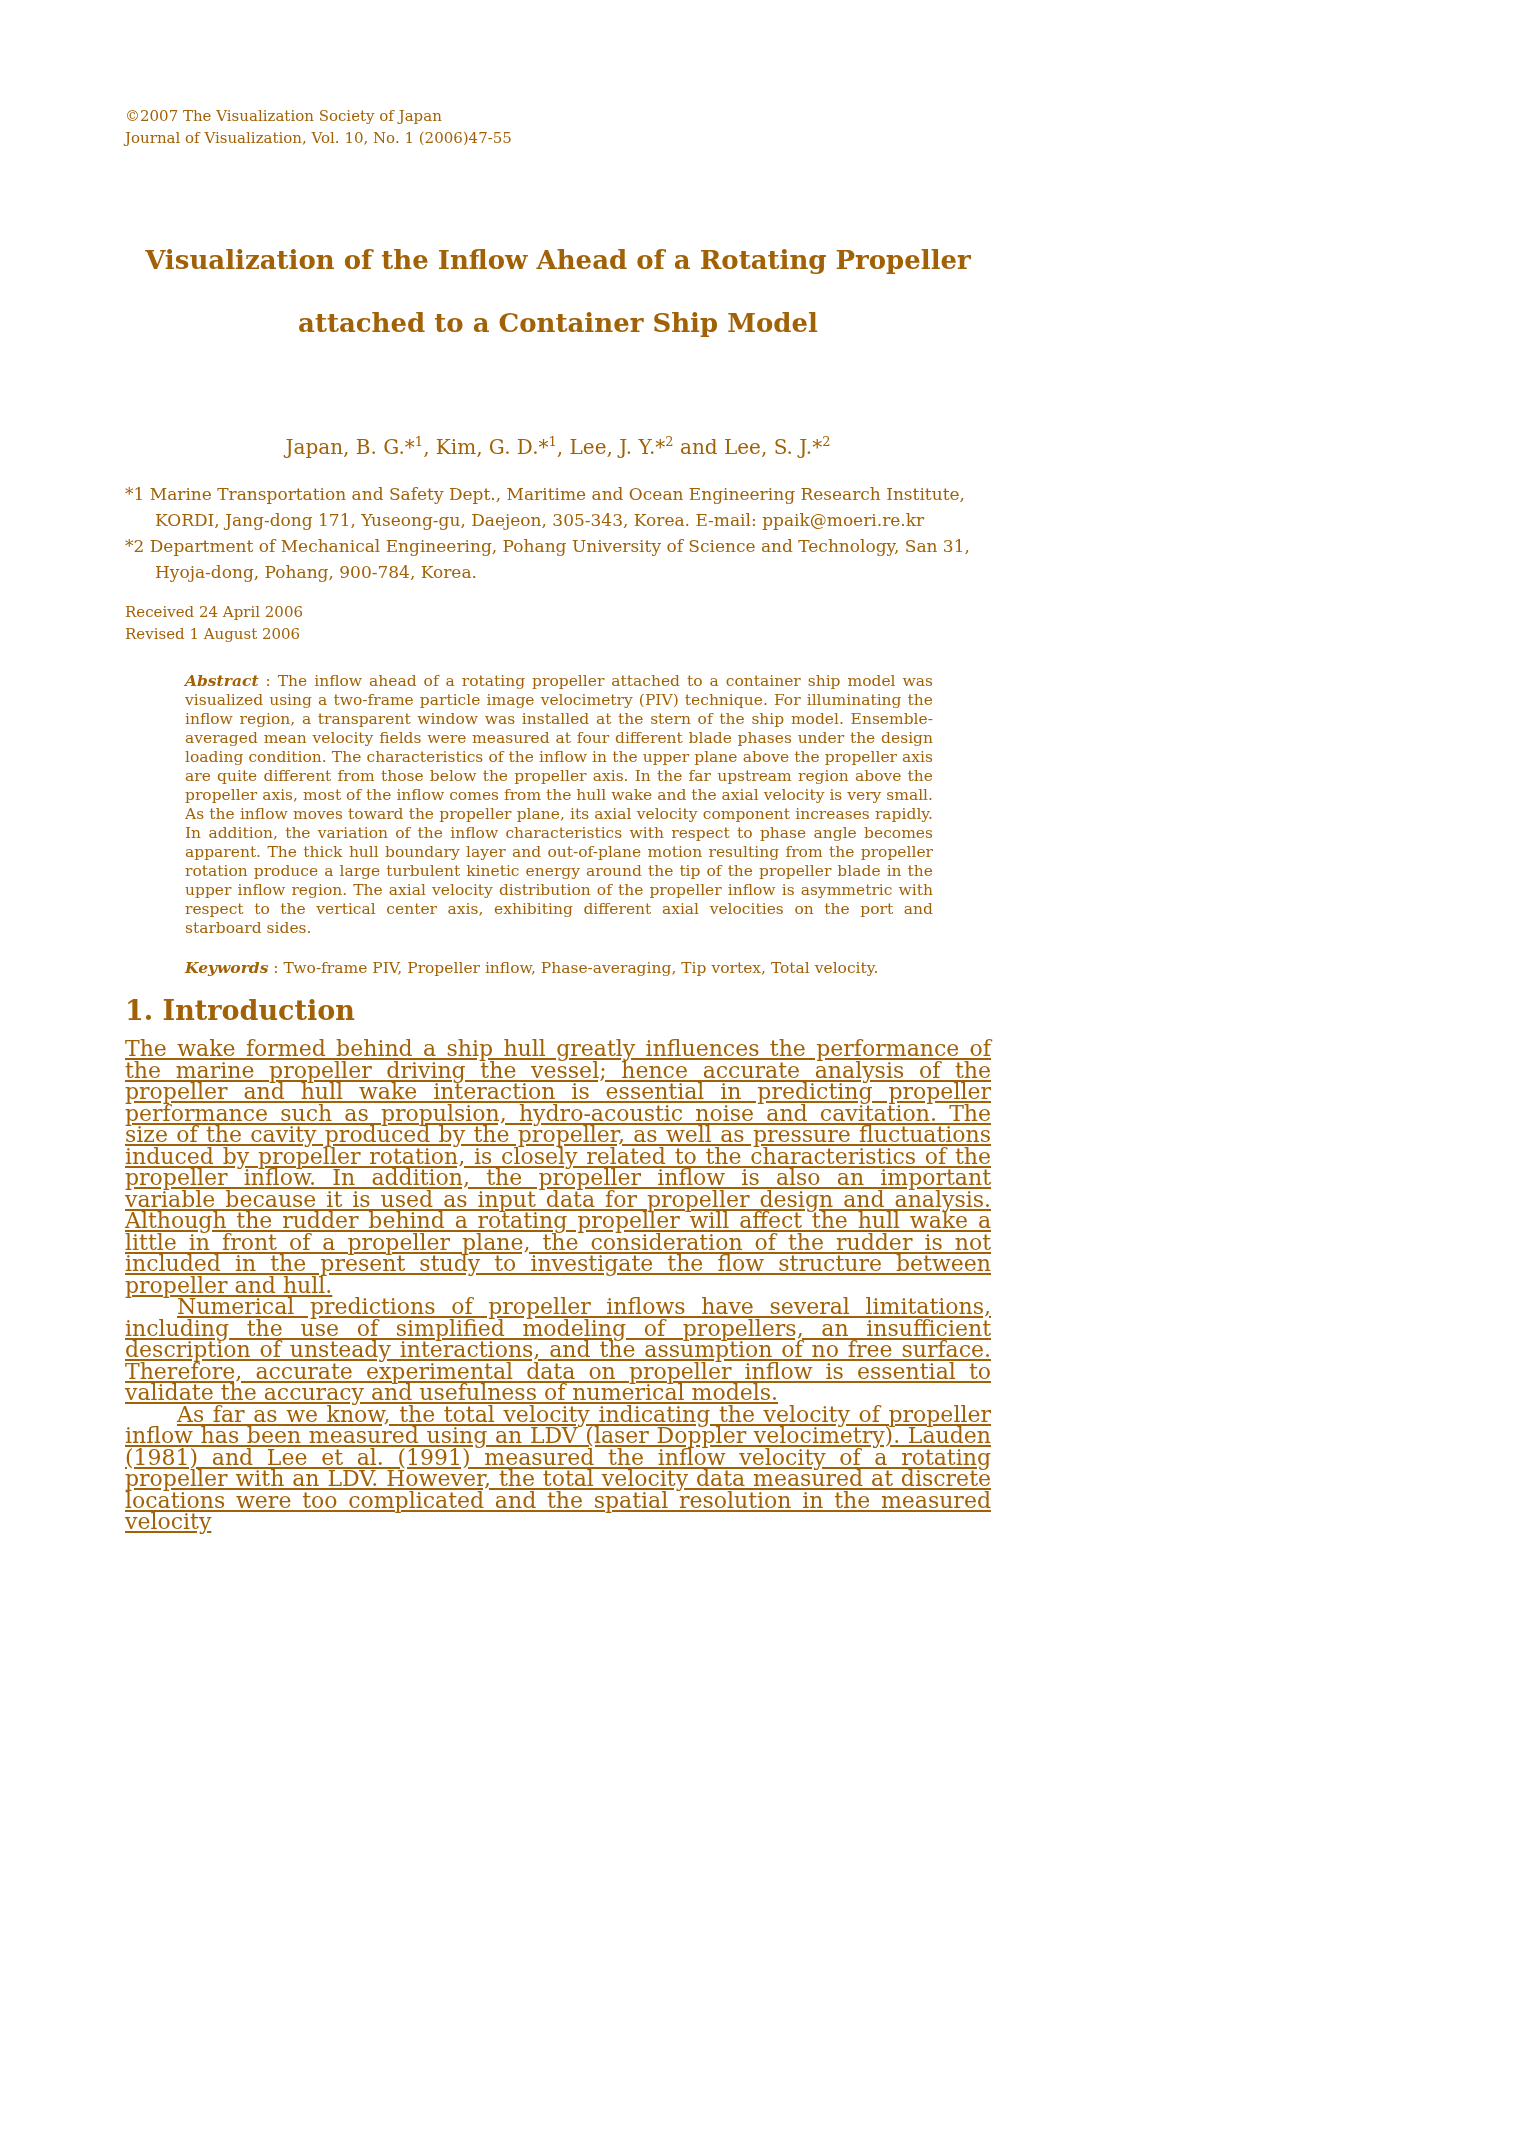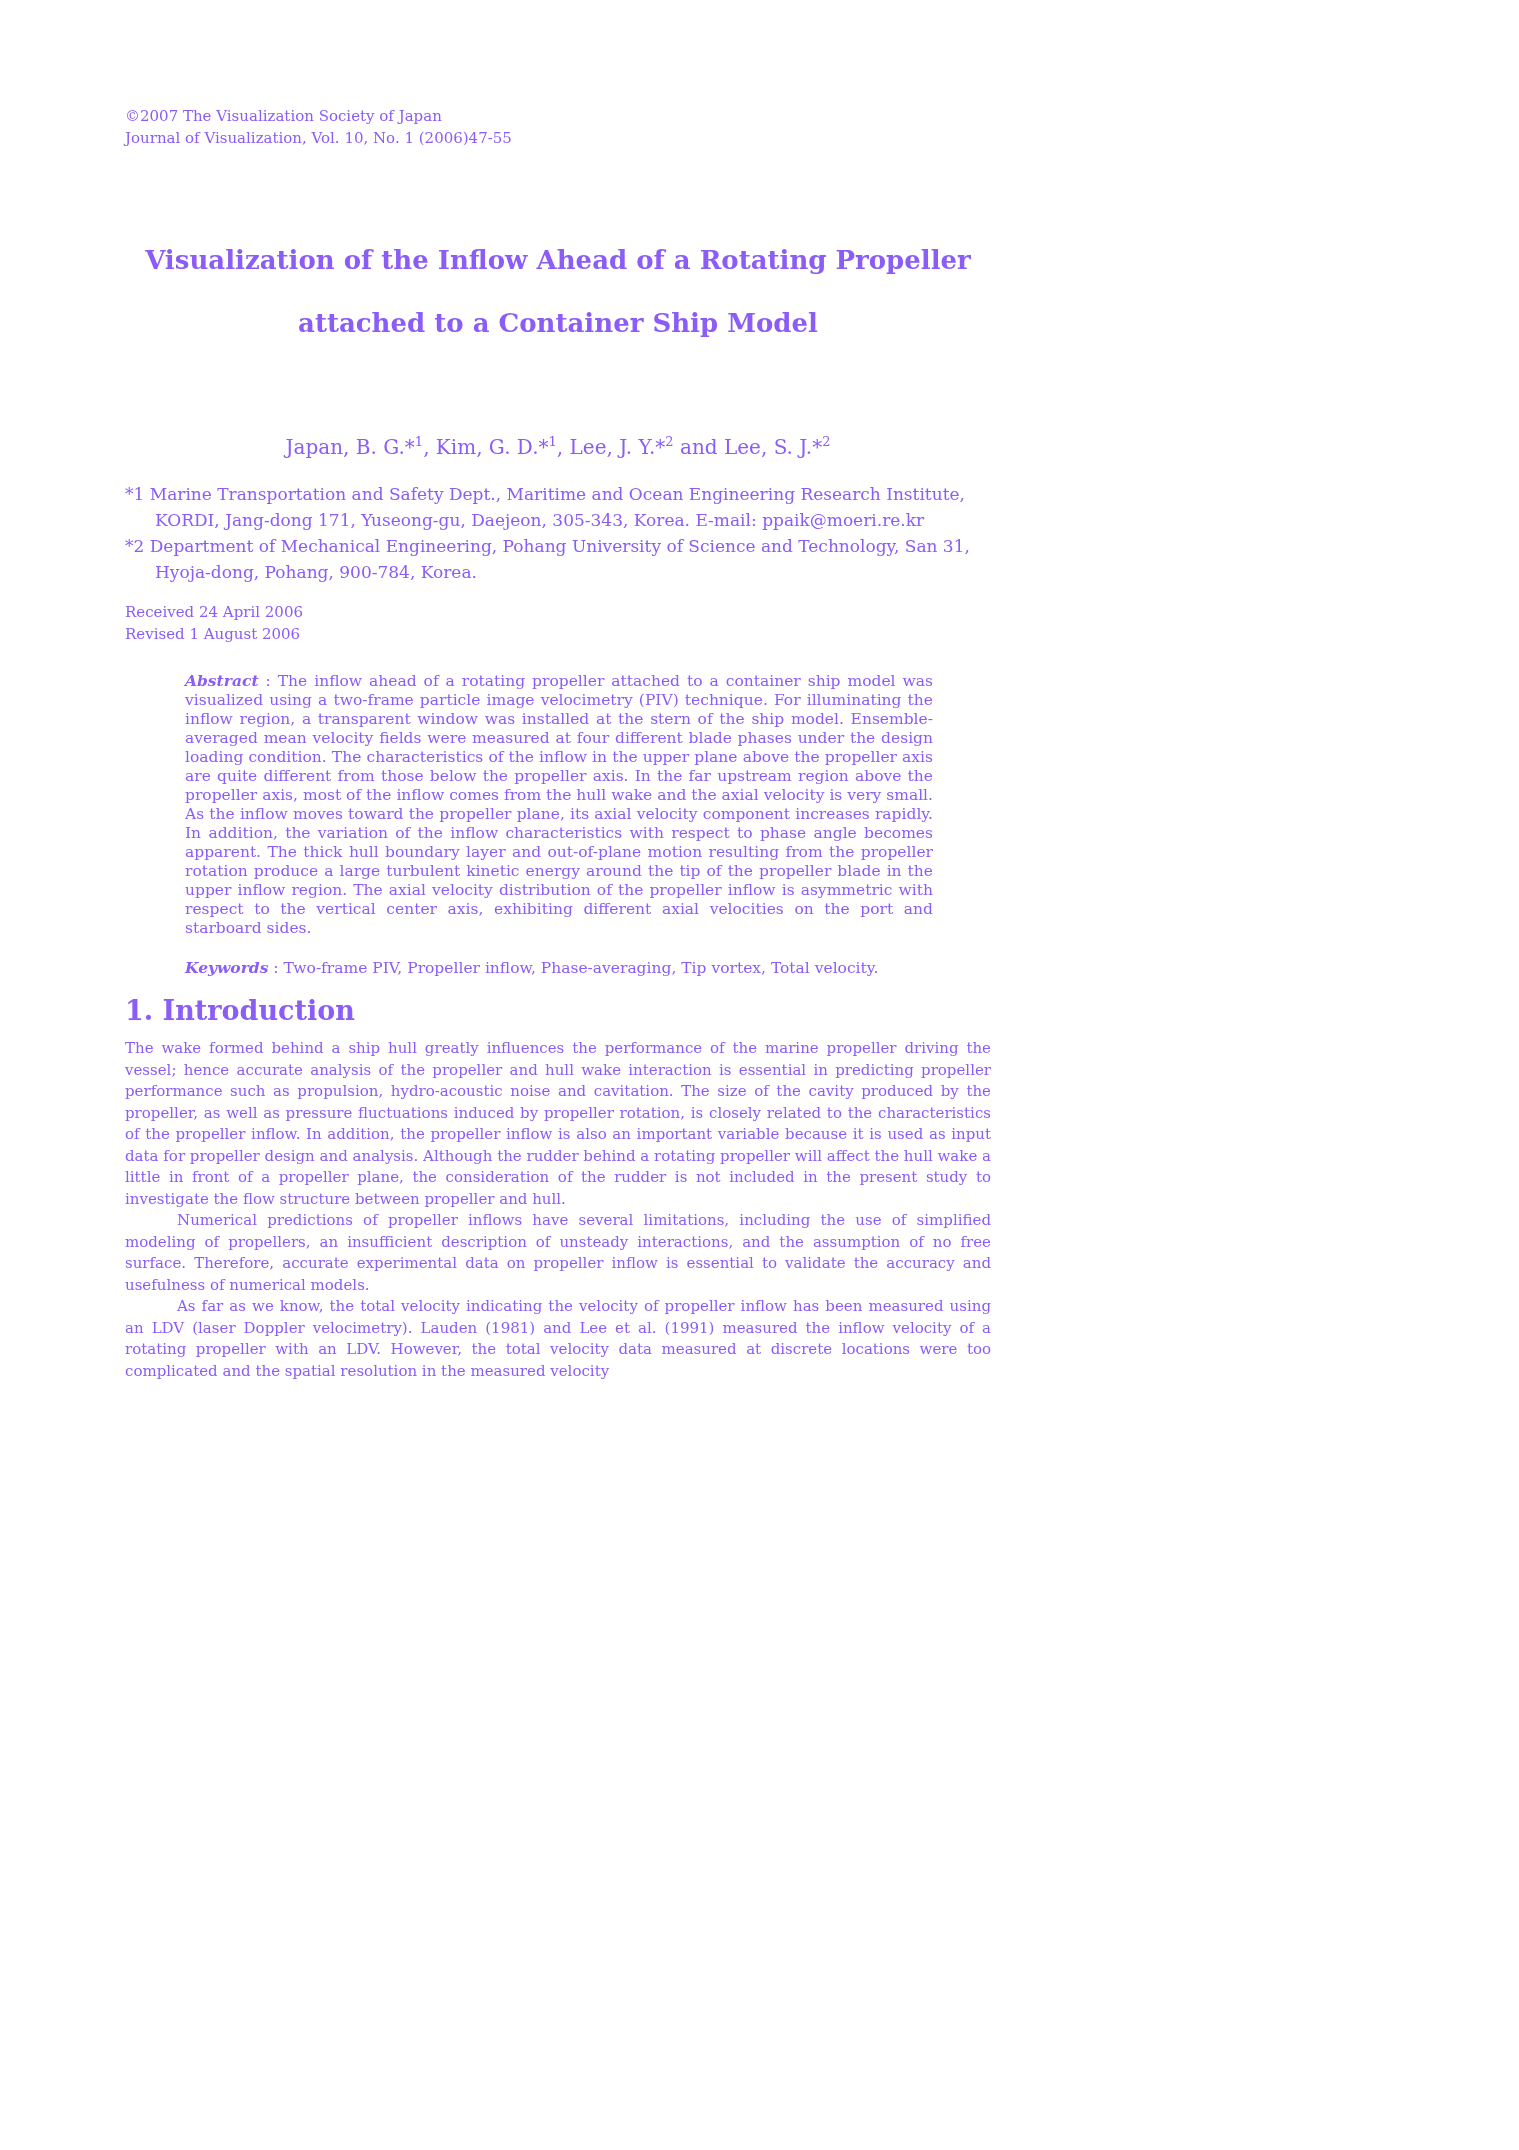--- a/index.html
+++ b/index.html
@@ -2,21 +2,21 @@
 <html><head>
 <meta charset="utf-8">
 <style>
   html, body { margin: 0; padding: 0; background: #ffffff; }
   .page {
     position: relative;
     width: 1519px;
     height: 2150px;
     background: #ffffff;
     font-family: "DejaVu Serif", "Liberation Serif", serif;
-    color: #8b5cf6;
+    color: #a16207;
     overflow: hidden;
   }
   .content {
     position: absolute;
     left: 125px;
     top: 0;
     width: 866px;
   }
   .page-header {
     padding-top: 105px;
@@ -69,23 +69,24 @@
   .keywords-block { margin-top: 20px; text-align: left; }
   .run-in-label { font-weight: 700; font-style: italic; }
   .section-heading {
     margin: 16px 0 0 0;
     font-size: 27px;
     font-weight: 700;
     line-height: 34px;
   }
   .body-para {
     margin: 0;
-    font-size: 15px;
+    font-size: 22px;
     line-height: 21.5px;
     text-align: justify;
+    text-decoration: underline;
   }
   .body-para.first { margin-top: 10px; }
   .body-para.indented { text-indent: 52px; }
 </style>
 </head>
 <body>
 
 <div class="page">
   <div class="content">
 

